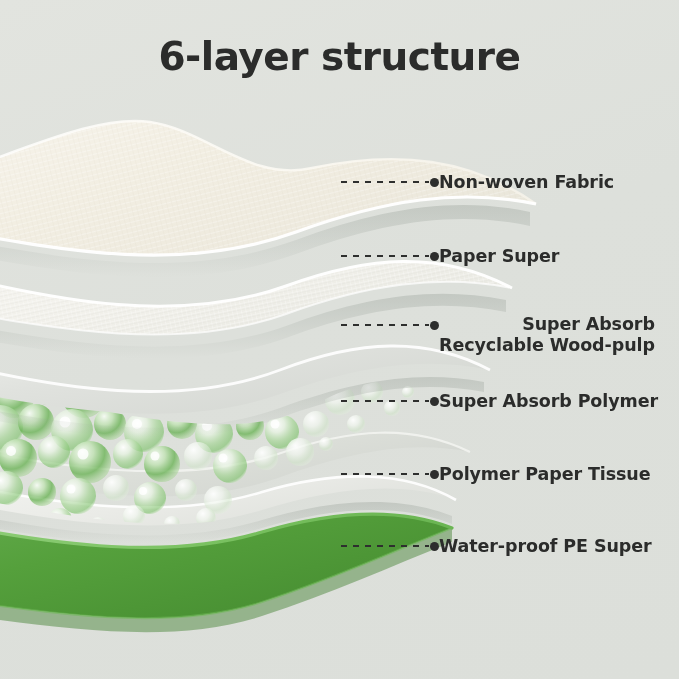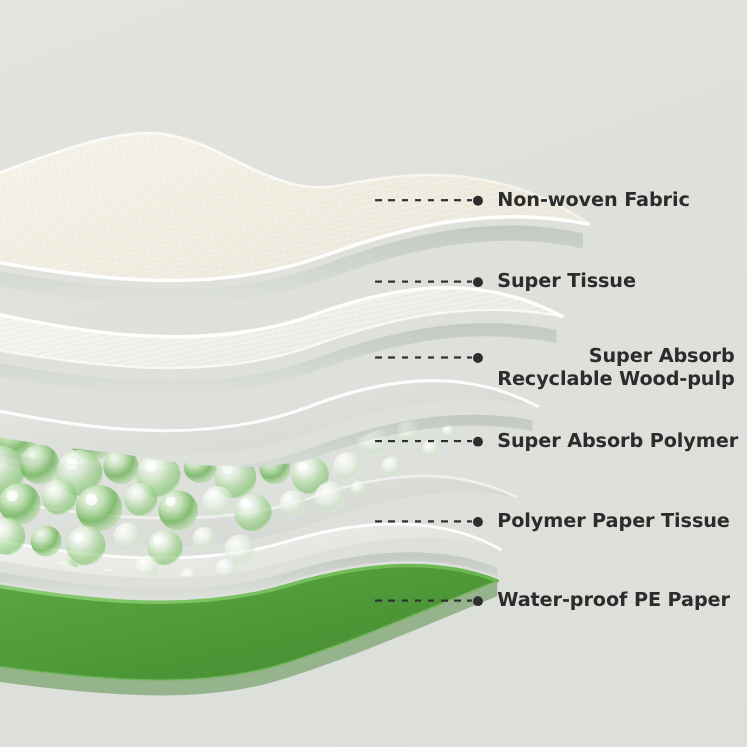--- a/index.html
+++ b/index.html
@@ -67,21 +67,20 @@
   }
   .dot {
     width: 9px;
     height: 9px;
     border-radius: 50%;
     background: #2d2e2d;
     flex: 0 0 auto;
     margin-left: 1px;
   }
   .calloutLabel {
-    margin-left: 13px;
     font-family: "DejaVu Sans", sans-serif;
     font-size: 17.5px;
     font-weight: 600;
     color: #2b2c2b;
     line-height: 21px;
     white-space: pre-line;
     letter-spacing: -0.1px;
   }
   .c1 { left: 341px; top: 182px; }
   .c2 { left: 341px; top: 256px; }
@@ -315,31 +314,32 @@
         <path d="M-60 228 C 60 250, 180 274, 296 232 C 384 200, 460 188, 536 204
                  C 470 158, 398 150, 312 168 C 250 182, 206 130, 150 122
                  C 96 114, 20 152, -60 178 Z" fill="url(#pWeave)" opacity="0.55"></path>
         <path d="M-60 178 C 20 152, 96 114, 150 122 C 206 130, 250 182, 312 168
                  C 398 150, 470 158, 536 204" fill="none" stroke="url(#gNonwovenEdge)" stroke-width="2.4" opacity="0.85"></path>
         <path d="M-60 228 C 60 250, 180 274, 296 232 C 384 200, 460 188, 536 204" fill="none" stroke="#ffffff" stroke-width="3.2" opacity="0.95"></path>
       </g>
     </svg>
   </div>
 
+  <div id="title">6-layer structure</div>
 
   <div class="callout c1">
     <span class="leader"></span>
     <span class="dot"></span>
     <span class="calloutLabel">Non-woven Fabric</span>
   </div>
 
   <div class="callout c2">
     <span class="leader"></span>
     <span class="dot"></span>
-    <span class="calloutLabel">Super Tissue</span>
+    <span class="calloutLabel">Paper Super</span>
   </div>
 
   <div class="callout c3">
     <span class="leader"></span>
     <span class="dot"></span>
     <span class="calloutLabel">Super Absorb
 Recyclable Wood-pulp</span>
   </div>
 
   <div class="callout c4">
@@ -350,16 +350,16 @@
 
   <div class="callout c5">
     <span class="leader"></span>
     <span class="dot"></span>
     <span class="calloutLabel">Polymer Paper Tissue</span>
   </div>
 
   <div class="callout c6">
     <span class="leader"></span>
     <span class="dot"></span>
-    <span class="calloutLabel">Water-proof PE Paper</span>
+    <span class="calloutLabel">Water-proof PE Super</span>
   </div>
 
 </div>
 
 </body></html>

